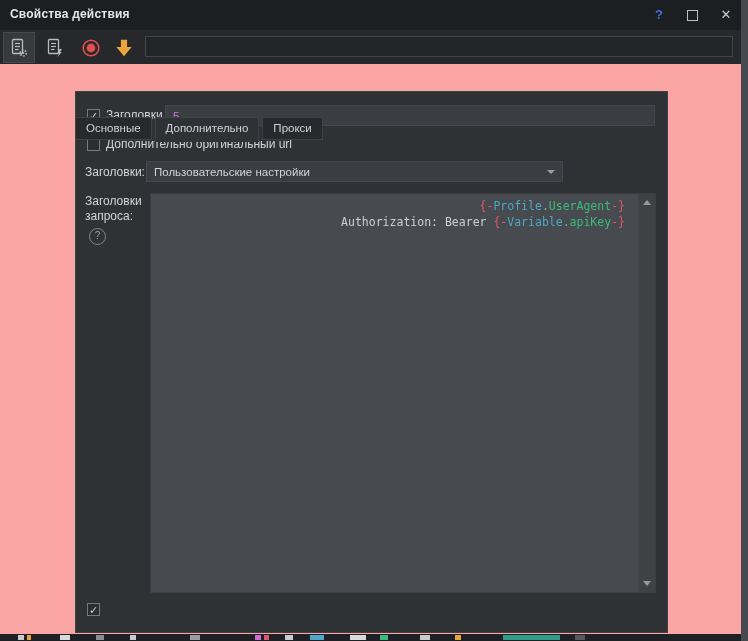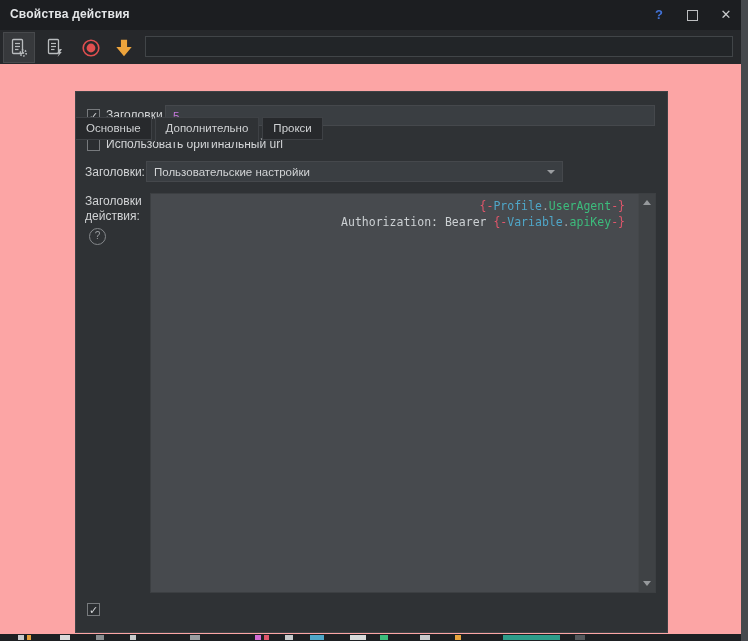--- a/index.html
+++ b/index.html
@@ -122,30 +122,30 @@
 
   <div class="panel">
 
     <div class="cb" style="left:11px;top:17px;">✓</div>
     <div class="lbl" style="left:30px;top:16px;">Заголовки</div>
     <div class="field" style="left:89px;top:13px;width:490px;height:21px;">
       <span class="val-pink">5</span>
     </div>
 
     <div class="cb" style="left:11px;top:46px;"></div>
-    <div class="lbl" style="left:30px;top:45px;">Использовать оригинальный url</div>
+    <div class="lbl" style="left:30px;top:45px;">Дополнительно оригинальный url</div>
 
     <div class="lbl" style="left:9px;top:73px;">Заголовки:</div>
     <div class="field" style="left:70px;top:69px;width:417px;height:21px;">
       <span>Пользовательские настройки</span>
       <span class="dd-arrow"></span>
     </div>
 
     <div class="lbl" style="left:9px;top:102px;text-align:right;">Заголовки</div>
-    <div class="lbl" style="left:9px;top:117px;">действия:</div>
+    <div class="lbl" style="left:9px;top:117px;">запроса:</div>
     <div class="help-circle" style="left:13px;top:136px;">?</div>
 
     <div class="editor">
       <div class="code"><div><span style="color: rgb(224, 86, 107);">{-</span><span style="color: rgb(79, 166, 200);">Profile</span><span style="color: rgb(157, 160, 163);">.</span><span style="color: rgb(60, 188, 124);">UserAgent</span><span style="color: rgb(224, 86, 107);">-}</span></div><div><span style="color: rgb(204, 208, 211);">Authorization: Bearer </span><span style="color: rgb(224, 86, 107);">{-</span><span style="color: rgb(79, 166, 200);">Variable</span><span style="color: rgb(157, 160, 163);">.</span><span style="color: rgb(60, 188, 124);">apiKey</span><span style="color: rgb(224, 86, 107);">-}</span></div></div>
       <div class="vscroll">
         <span class="scroll-up"></span>
         <span class="scroll-down"></span>
       </div>
     </div>
 

